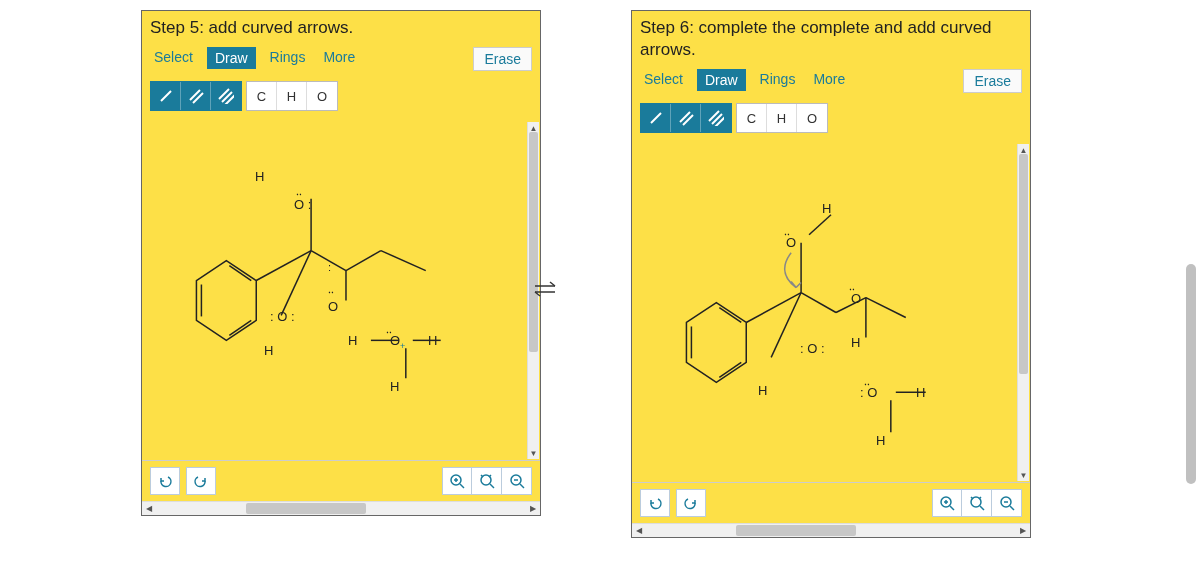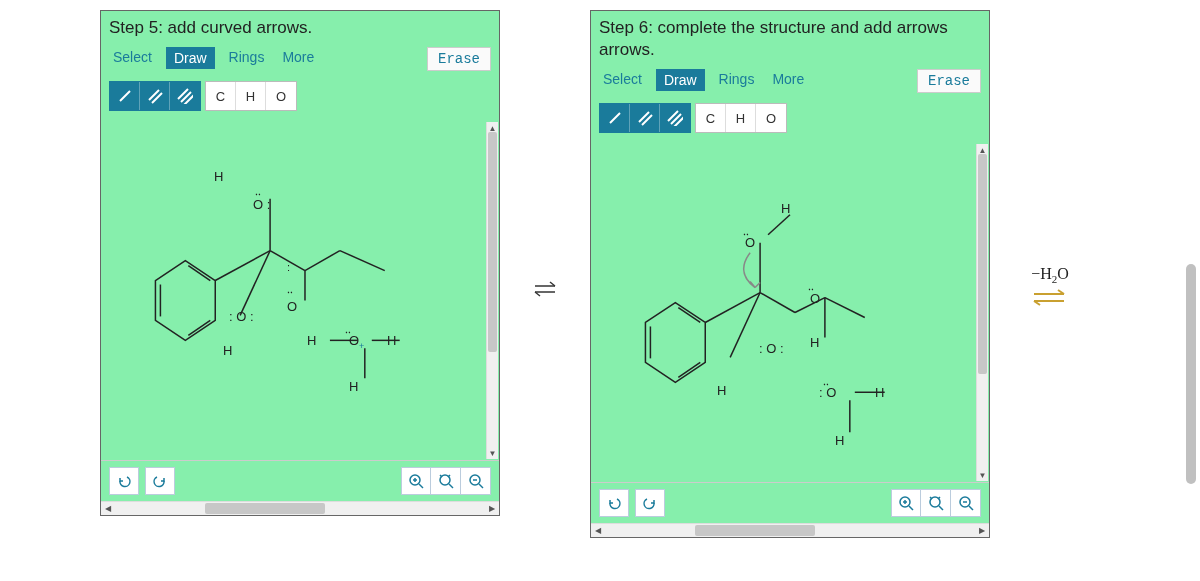--- a/index.html
+++ b/index.html
@@ -20,21 +20,22 @@
       display: flex;
       gap: 30px;
     }
     .panel-wrap {
       position: relative;
       width: 400px;
     }
     .panel {
       border: 1px solid #666;
       width: 100%;
-      background: #86efac;
+      background: #fde047;
+      margin-left: 41px;
     }
     .panel-title {
       font-size: 17px;
       color: #222;
       padding: 6px 8px 4px 8px;
       font-weight: 400;
       line-height: 1.3;
     }
     .toolbar {
       display: flex;
@@ -51,21 +52,20 @@
     .tb-item.active {
       background: #1a7b9b;
       color: #fff;
       padding: 3px 8px;
     }
     .tb-item.erase {
       margin-left: auto;
       border: 1px solid #ccc;
       padding: 3px 10px;
       background: #fafafa;
-      font-family: Liberation Mono, monospace;
     }
     .bond-row {
       display: flex;
       align-items: center;
       padding: 2px 8px 10px 8px;
       gap: 4px;
     }
     .bond-group {
       display: flex;
       border: 1px solid #1a7b9b;
@@ -355,21 +355,21 @@
         <line x1="4" y1="10" x2="24" y2="10"></line>
           <path d="M24 10 L19 6"></path>
         <line x1="24" y1="16" x2="4" y2="16"></line>
           <path d="M4 16 L9 20"></path>
       </svg>
     </div>
   </div>
 
   <div class="panel-wrap" style="width:400px;">
     <div class="panel">
-      <div class="panel-title">Step 6: complete the structure and add arrows arrows.</div>
+      <div class="panel-title">Step 6: complete the complete and add curved arrows.</div>
 
       <div class="toolbar">
         <span class="tb-item">Select</span>
         <span class="tb-item active">Draw</span>
         <span class="tb-item">Rings</span>
         <span class="tb-item">More</span>
         <span class="tb-item erase">Erase</span>
       </div>
 
       <div class="bond-row">
@@ -485,30 +485,19 @@
       </div>
       <div class="h-scroll">
         <div class="harr">◀</div>
         <div class="htrack">
             <div class="hthumb"></div>
           </div>
         <div class="harr">▶</div>
       </div>
     </div>
 
-    <div class="right-annotation">
-      <div class="lbl">−H<sub>2</sub>O</div>
-      <svg width="40" height="22" style="margin-top:2px;">
-        <g stroke="#c9a030" stroke-width="2" fill="none">
-          <line x1="4" y1="7" x2="34" y2="7"></line>
-            <path d="M34 7 L28 3"></path>
-          <line x1="34" y1="14" x2="4" y2="14"></line>
-            <path d="M4 14 L10 18"></path>
-        </g>
-      </svg>
-    </div>
   </div>
 
 </div>
 
 <div class="page-vscroll">
   <div class="pthumb"></div>
 </div>
 
 </body></html>

